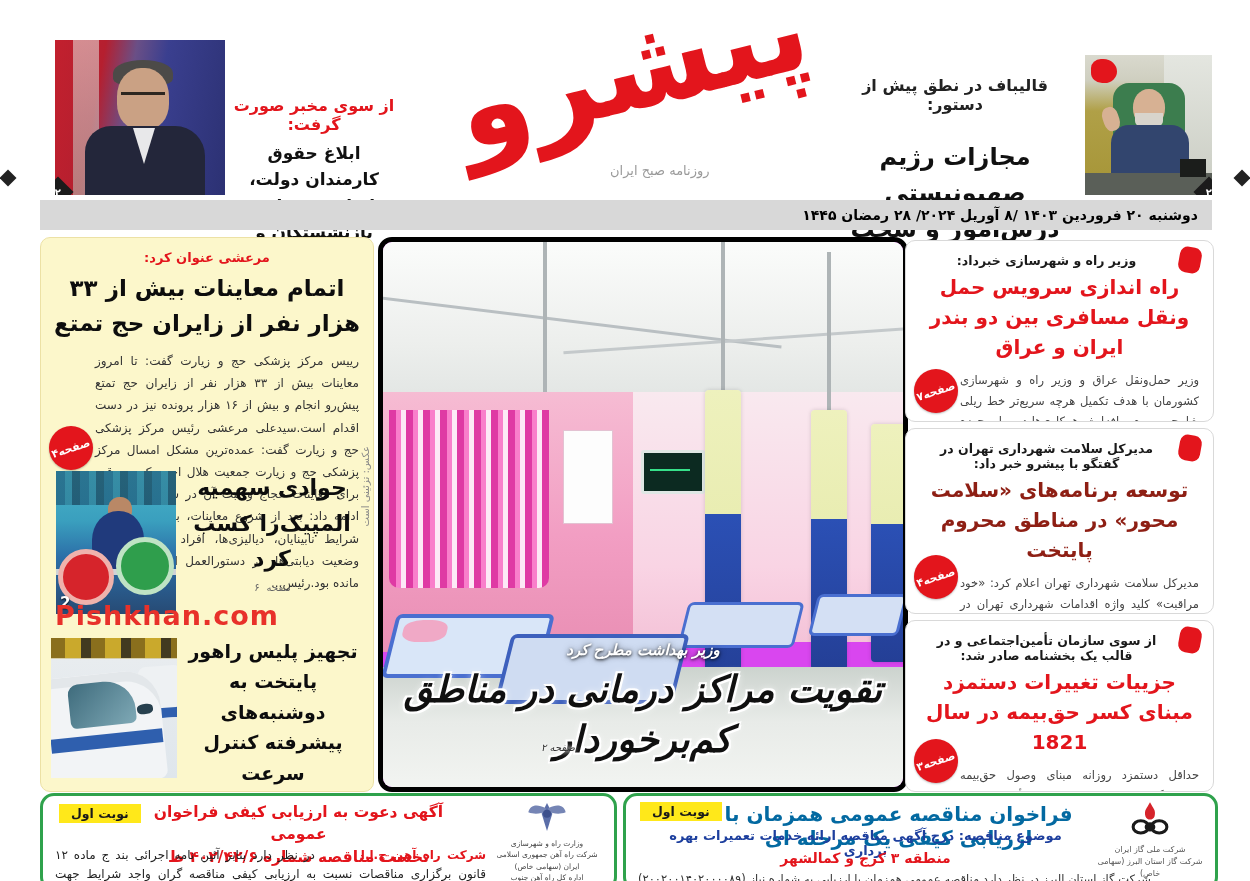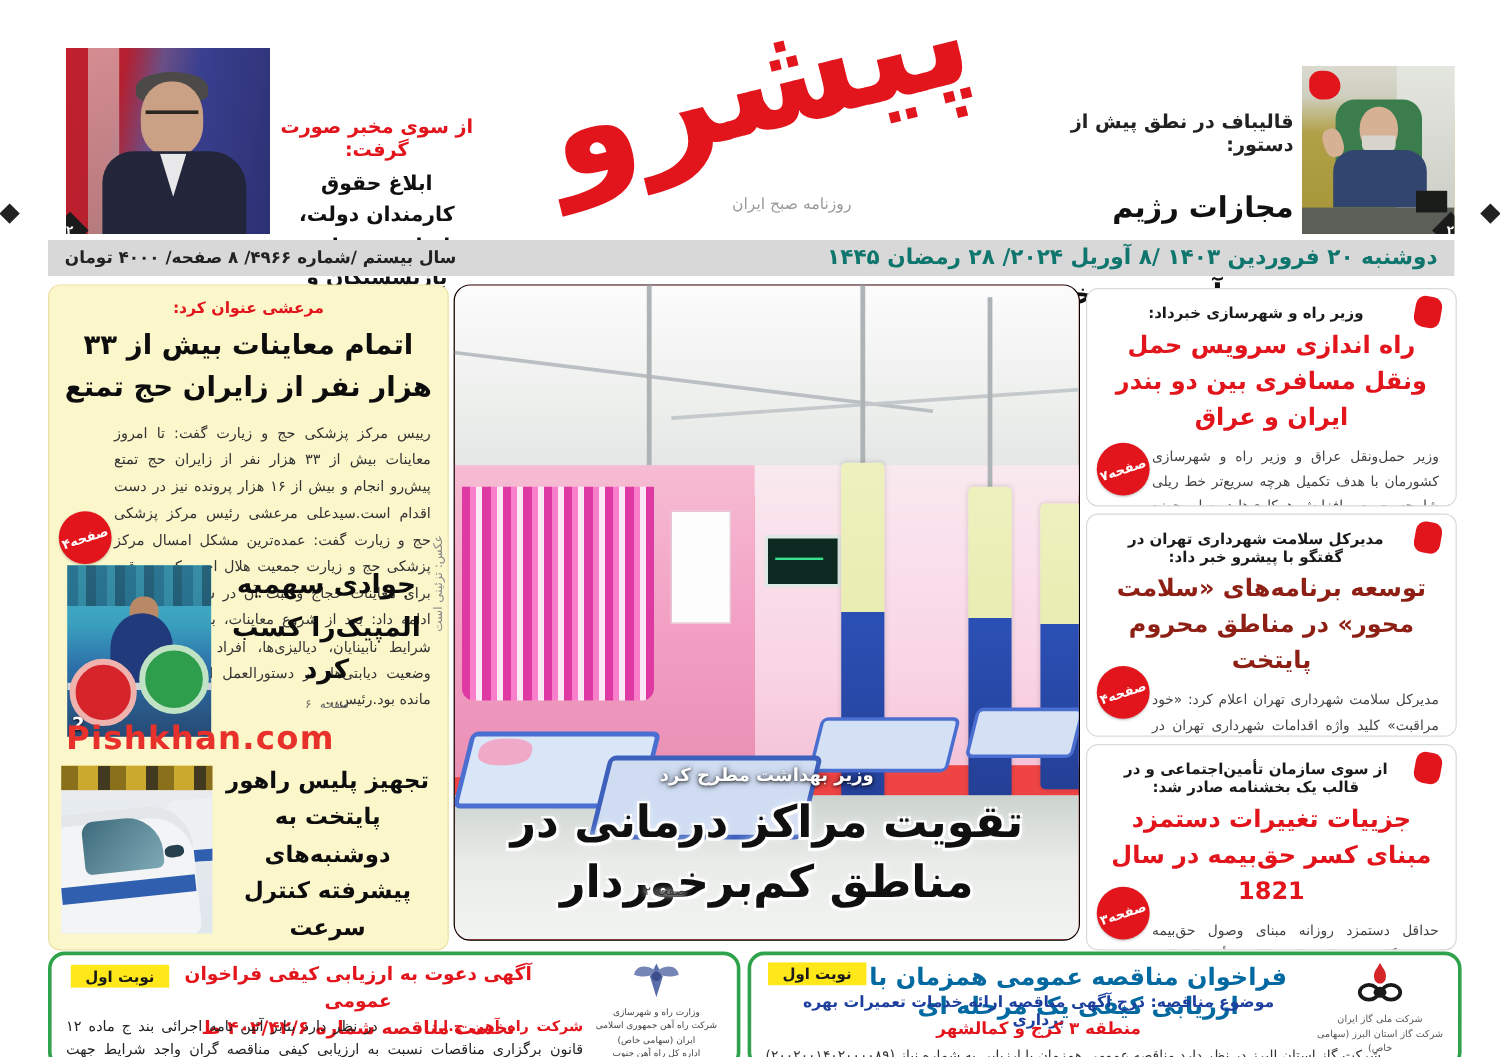--- a/index.html
+++ b/index.html
@@ -23,30 +23,30 @@
   .gh-hand{position:absolute;left:18px;top:52px;width:16px;height:24px;background:#d7b193;border-radius:40%;transform:rotate(-18deg);}
   .gh-desk{position:absolute;left:0;bottom:0;width:127px;height:22px;background:#5a5f58;}
   .gh-monitor{position:absolute;right:6px;bottom:18px;width:26px;height:18px;background:#1b1d1b;}
   .gh-reddot{position:absolute;left:6px;top:4px;width:26px;height:24px;background:#e3151c;border-radius:40% 55% 50% 45%;}
   .corner-diamond{position:absolute;width:22px;height:22px;background:#1b1b1b;transform:rotate(45deg);display:flex;align-items:center;justify-content:center;}
   .corner-diamond span{transform:rotate(-45deg);color:#fff;font-size:10px;font-weight:bold;}
   .cd-left{left:-8px;bottom:-8px;}
   .cd-right{right:-8px;bottom:-8px;}
   .edge-mark{position:absolute;width:12px;height:12px;background:#222;transform:rotate(45deg);}
   .mast-left-story{position:absolute;left:228px;top:96px;width:172px;text-align:center;}
-  .mast-right-story{position:absolute;left:832px;top:92px;width:246px;}
+  .mast-right-story{position:absolute;left:832px;top:76px;width:246px;text-align:center;}
   .mast-kicker{font-size:16px;font-weight:bold;color:#e3151c;margin-bottom:6px;}
   .mast-kicker.dark{color:#222;}
   .mast-headline{font-size:17px;font-weight:bold;line-height:1.55;color:#111;}
   .mast-right-story .mast-headline{font-size:24px;line-height:1.5;margin-top:25px;}
   .logo-wrap{position:absolute;left:492px;top:0;width:320px;height:198px;}
   .logo-text{position:absolute;left:18px;top:-18px;width:300px;text-align:center;font-size:118px;font-weight:bold;color:#e3151c;transform:rotate(-14deg);line-height:1.35;}
   .logo-sub{position:absolute;left:118px;top:163px;font-size:13px;color:#9a9a9a;}
   .dateline{position:absolute;left:40px;top:200px;width:1172px;height:30px;background:#d8d8d8;}
-  .dateline .dl-right{position:absolute;right:14px;top:0;line-height:30px;font-size:18px;font-weight:bold;color:#0f766e;}
+  .dateline .dl-right{position:absolute;right:14px;top:0;line-height:30px;font-size:14px;font-weight:bold;color:#000000;}
   .dateline .dl-left{position:absolute;left:14px;top:0;line-height:30px;font-size:14px;font-weight:bold;color:#222;direction:rtl;}
   
   .left-col{position:absolute;left:40px;top:237px;width:332px;height:553px;background:#fcf7cb;border:1px solid #ece1a5;border-radius:10px;overflow:hidden;}
   .hajj-kicker{margin-top:12px;text-align:center;font-size:13px;font-weight:bold;color:#e3151c;}
   .hajj-headline{margin:6px 10px 0;text-align:center;font-size:23px;font-weight:bold;line-height:1.5;color:#0d0d0d;}
   .hajj-body{margin:10px 14px 0 54px;font-size:12px;line-height:1.85;color:#333;text-align:justify;}
   .page-badge{position:absolute;width:44px;height:44px;background:#e3151c;border-radius:50%;color:#fff;display:flex;align-items:center;justify-content:center;font-size:11px;font-weight:bold;box-shadow:0 1px 2px rgba(0,0,0,.25);}
   .page-badge i{font-style:normal;transform:rotate(-18deg);}
   .badge-hajj{left:8px;top:188px;}
   .lifter-photo{left:15px;top:233px;width:120px;height:143px;background:linear-gradient(180deg,#49b4c8 0%,#3a9fbe 35%,#2c6fa8 60%,#274a74 100%);}
@@ -62,21 +62,21 @@
   .watermark{position:absolute;left:14px;top:362px;width:300px;direction:ltr;text-align:left;font-size:27px;font-weight:bold;color:#e8312a;letter-spacing:1px;}
   .police-photo{left:10px;top:400px;width:126px;height:140px;background:linear-gradient(180deg,#caa92c 0%,#b5952d 14%,#e8ecef 15%,#dfe6ec 100%);}
   .pp-top{position:absolute;left:0;top:0;width:126px;height:20px;background:repeating-linear-gradient(90deg,#8a6f1d 0 14px,#caa92c 14px 30px,#423a20 30px 40px);}
   .pp-car{position:absolute;left:-8px;top:36px;width:120px;height:110px;background:#f2f4f6;border-radius:14px 36px 8px 8px;transform:rotate(-6deg);box-shadow:inset 0 10px 0 #e3e7ea;}
   .pp-glass{position:absolute;left:18px;top:44px;width:66px;height:44px;background:linear-gradient(135deg,#3e6b7c,#7fa9b6);border-radius:10px 30px 6px 6px;transform:rotate(-6deg);}
   .pp-stripe{position:absolute;left:0px;top:96px;width:112px;height:14px;background:#2f5fae;transform:rotate(-6deg);}
   .pp-mirror{position:absolute;left:86px;top:66px;width:16px;height:10px;background:#27404e;border-radius:40%;transform:rotate(-8deg);}
   .pp-car2{position:absolute;right:-6px;top:28px;width:44px;height:52px;background:#eef1f3;border-radius:8px;transform:rotate(-4deg);box-shadow:inset 0 -10px 0 #2f5fae;}
   .police-headline{position:absolute;left:142px;top:398px;width:180px;text-align:center;font-size:19px;font-weight:bold;line-height:1.6;color:#0d0d0d;}
   
-  .center-photo{position:absolute;left:378px;top:237px;width:520px;height:545px;border:1px solid #000000;border-radius:14px;overflow:hidden;background:#ef4444;}
+  .center-photo{position:absolute;left:378px;top:237px;width:520px;height:545px;border:5px solid #000000;border-radius:14px;overflow:hidden;background:#d946ef;font-style:italic;}
   .hs-ceiling{position:absolute;left:0;top:0;width:520px;height:175px;background:linear-gradient(180deg,#fbfcfb 0%,#eceeec 60%,#dfe3e1 100%);}
   .hs-rail1{position:absolute;left:-20px;top:78px;width:420px;height:3px;background:#b9bfc2;transform:rotate(7deg);}
   .hs-rail2{position:absolute;left:180px;top:96px;width:380px;height:3px;background:#c4c9cb;transform:rotate(-4deg);}
   .hs-pole{position:absolute;width:4px;background:#aeb4b6;}
   .hs-wall-left{position:absolute;left:0;top:150px;width:250px;height:260px;background:linear-gradient(180deg,#f6bcd3 0%,#f29ec3 55%,#e98fb4 100%);}
   .hs-curtain{position:absolute;left:6px;top:168px;width:160px;height:178px;border-radius:0 0 10px 10px;
     background:repeating-linear-gradient(90deg,#df3aa4 0 7px,#f97fcb 7px 12px,#fde9f6 12px 17px);}
   .hs-wall-right{position:absolute;left:250px;top:150px;width:270px;height:250px;background:linear-gradient(180deg,#f9e9ef 0%,#f9d4e4 70%,#f4c3d8 100%);}
   .hs-monitor{position:absolute;left:258px;top:208px;width:58px;height:38px;background:#0c2a21;border:3px solid #dfe7e4;border-radius:3px;}
   .hs-monitor::after{content:"";position:absolute;left:6px;top:16px;width:40px;height:2px;background:#37e08a;}
@@ -177,21 +177,20 @@
     <div class="corner-diamond cd-right">
         <span>۲</span>
       </div>
   </div>
 
   <div class="edge-mark" style="left:2px;top:172px;"></div>
   <div class="edge-mark" style="right:2px;top:172px;"></div>
 
   <div class="dateline">
     <span class="dl-right">دوشنبه ۲۰ فروردین ۱۴۰۳ /۸ آوریل ۲۰۲۴/ ۲۸ رمضان ۱۴۴۵</span>
-    <span class="dl-left">سال بیستم /شماره ۴۹۶۶/ ۸ صفحه/ ۴۰۰۰ تومان</span>
   </div>
 
   <section class="left-col">
     <div class="hajj-kicker">مرعشی عنوان کرد:</div>
     <div class="hajj-headline">اتمام معاینات بیش از ۳۳ هزار نفر از زایران حج تمتع</div>
     <div class="hajj-body">رییس مرکز پزشکی حج و زیارت گفت: تا امروز معاینات بیش از ۳۳ هزار نفر از زایران حج تمتع پیش‌رو انجام و بیش از ۱۶ هزار پرونده نیز در دست اقدام است.سیدعلی مرعشی رئیس مرکز پزشکی حج و زیارت گفت: عمده‌ترین مشکل امسال مرکز پزشکی حج و زیارت جمعیت هلال احمر کمبود وقت برای معاینات حجاج و ثبت آن در سامانه است.وی ادامه داد: بعد از شروع معاینات، برخی نکات مثل شرایط نابینایان، دیالیزی‌ها، افراد با وزن بالا و وضعیت دیابتی‌ها، در دستورالعمل اجرایی مسکوت مانده بود.رئیس...</div>
     <div class="page-badge badge-hajj">
         <i>صفحه۴</i>
       </div>
 

